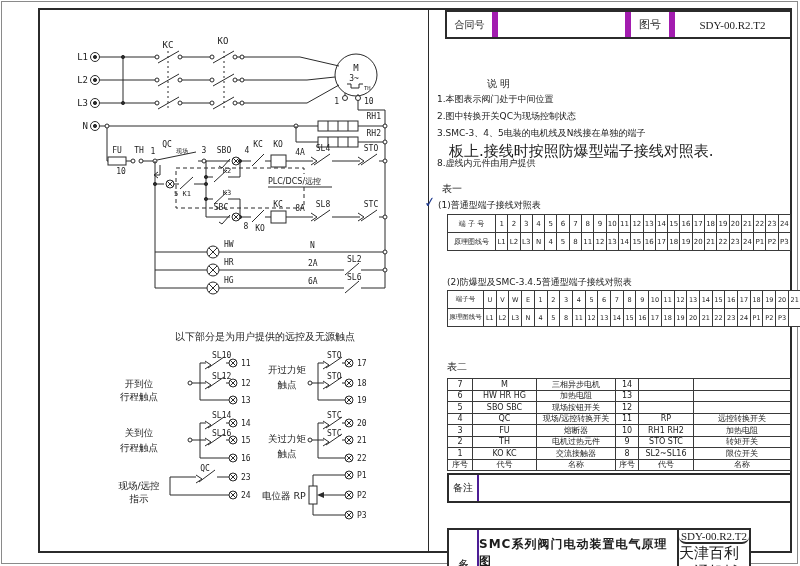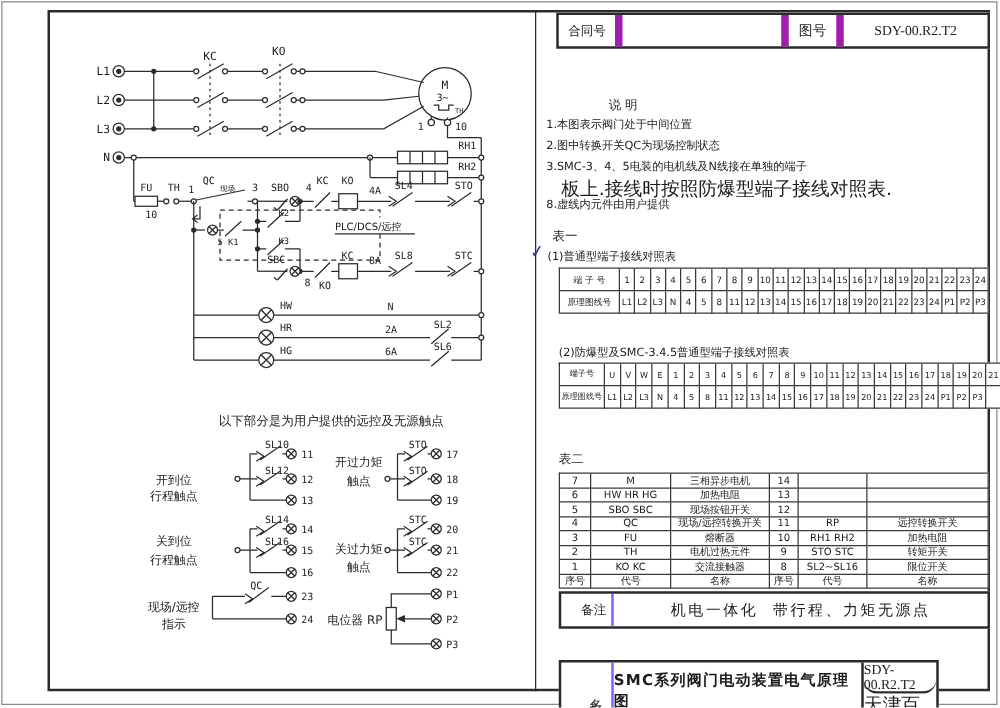--- a/index.html
+++ b/index.html
@@ -15,21 +15,21 @@
   .hdr .cell{display:flex;align-items:center;justify-content:center;border-right:6px solid #a21caf;overflow:hidden;}
   .hdr .cell:last-child{border-right:none;}
   .txt{white-space:pre;}
   
   .tgrid{display:grid;background:#fff;border-top:1px solid #3a3a3a;border-left:1px solid #3a3a3a;}
   .tgrid>div{border-right:1px solid #3a3a3a;border-bottom:1px solid #3a3a3a;
              display:flex;align-items:center;justify-content:center;
              overflow:hidden;white-space:nowrap;}
   
   .tb{border:2px solid #2b2b2b;display:flex;background:#fff;}
-  .tb .lab{border-right:2px solid #8b5cf6;display:flex;align-items:center;justify-content:center;padding-left:12px;}
+  .tb .lab{border-right:2px solid #4c1d95;display:flex;align-items:center;justify-content:center;}
   .vtext{writing-mode:vertical-rl;text-orientation:upright;letter-spacing:3px;}
   .ctr{display:flex;align-items:center;justify-content:center;}
   svg text{fill:#1c1c1c;font-family:"DejaVu Sans Mono","Liberation Mono",monospace;}
   svg text.cn{font-family:"DejaVu Sans","Liberation Sans",sans-serif;}
 </style>
 </head>
 <body>
 
 <div class="abs page-border"></div>
 <div class="abs frame"></div>
@@ -495,21 +495,20 @@
     <div>序号</div>
     <div>代号</div>
     <div>名称</div>
     <div>序号</div>
     <div>代号</div>
     <div>名称</div>
   </div>
 
 <div class="abs tb" style="left:447px;top:473px;width:345px;height:30px">
   <div class="lab cn" style="width:28px;font-size:10px">备注</div>
-  <div class="ctr cn txt" style="flex:1;font-size:12px;letter-spacing:2px">机电一体化  带行程、力矩无源点</div>
 </div>
 
 <div class="abs tb" style="left:447px;top:528px;width:304px;height:50px">
   <div class="lab cn vtext" style="width:28px;font-size:10px">名称</div>
   <div class="ctr cn" style="width:198px;border-right:2px solid #2b2b2b;font-size:12px;font-weight:bold;letter-spacing:1px">SMC系列阀门电动装置电气原理图</div>
   <div style="flex:1;display:flex;flex-direction:column">
     <div class="ctr mono" style="height:23px;border-bottom:2px solid #2b2b2b;font-size:11px">SDY-00.R2.T2</div>
     <div class="ctr cn" style="flex:1;font-size:15px">天津百利二通机械有限公司</div>
   </div>
 </div>

